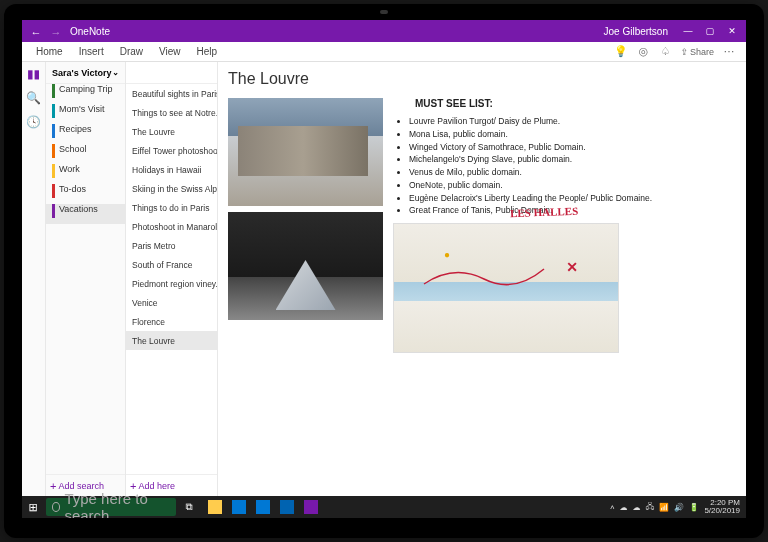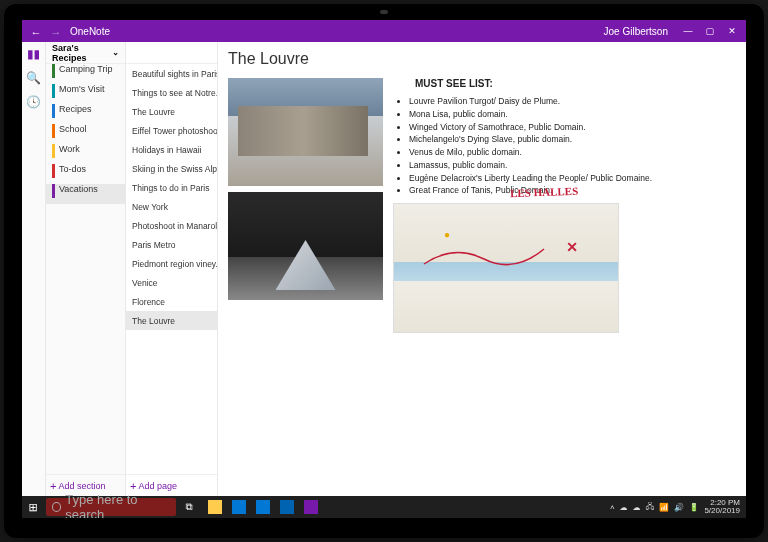--- a/index.html
+++ b/index.html
@@ -65,21 +65,21 @@
   .map-box { width: 226px; height: 130px; margin-top: 6px; background: linear-gradient(180deg, #f0ede6 0%, #e8e4d8 45%, #a8cce0 45%, #bcd9e8 60%, #f0ede6 60%, #e8e4d8 100%); position: relative; border: 1px solid #ddd; }
   .hand-text { position: absolute; top: -18px; right: 40px; font-family: cursive; color: #c41e3a; font-size: 11px; transform: rotate(-2deg); font-weight: 600; }
   .route { position: absolute; left: 20px; top: 30px; width: 140px; height: 40px; }
   .route svg { width: 100%; height: 100%; }
   .x-mark { position: absolute; right: 40px; top: 35px; color: #c41e3a; font-size: 14px; font-weight: bold; }
   .pin-mark { position: absolute; left: 50px; top: 25px; color: #e6a800; font-size: 10px; }
   
   
   .taskbar { height: 22px; background: #1f1f1f; display: flex; align-items: center; color: #fff; font-size: 9px; }
   .start { width: 22px; height: 22px; display: flex; align-items: center; justify-content: center; font-size: 11px; }
-  .search-box { height: 18px; width: 130px; background: #7f1d1d; border-radius: 2px; display: flex; align-items: center; padding: 0 6px; font-size: 13px; color: #aaa; margin: 0 2px; }
+  .search-box { height: 18px; width: 130px; background: #14532d; border-radius: 2px; display: flex; align-items: center; padding: 0 6px; font-size: 15px; color: #aaa; margin: 0 2px; }
   .search-box .circ { width: 10px; height: 10px; border: 1px solid #aaa; border-radius: 50%; margin-right: 4px; }
   .tb-apps { display: flex; gap: 2px; margin-left: 4px; }
   .tb-app { width: 22px; height: 22px; display: flex; align-items: center; justify-content: center; }
   .tb-app .ico { width: 14px; height: 14px; }
   .tray { margin-left: auto; display: flex; align-items: center; gap: 5px; padding-right: 6px; font-size: 8px; color: #ddd; }
   .clock { text-align: right; line-height: 1; font-size: 8px; }
 </style>
 </head>
 <body>
 
@@ -94,31 +94,48 @@
       </div>
       <div class="tb-title">OneNote</div>
       <div class="tb-user">Joe Gilbertson</div>
       <div class="tb-controls">
         <div class="tb-ctrl">—</div>
         <div class="tb-ctrl">▢</div>
         <div class="tb-ctrl">✕</div>
       </div>
     </div>
 
+    <div class="menubar">
+      <div class="menu-item">Home</div>
+      <div class="menu-item">Insert</div>
+      <div class="menu-item">Draw</div>
+      <div class="menu-item">View</div>
+      <div class="menu-item">Help</div>
+      <div class="mb-right">
+        <div class="mb-icon">💡</div>
+        <div class="mb-icon">◎</div>
+        <div class="mb-icon">♤</div>
+        <div class="mb-icon" style="width:auto;font-size:9px;">
+            <span style="margin-right:2px">⇪</span>
+            <span>Share</span>
+          </div>
+        <div class="mb-icon">⋯</div>
+      </div>
+    </div>
 
     <div class="content">
       <div class="icon-strip">
         <div class="strip-icon active">▮▮</div>
         <div class="strip-icon">🔍</div>
         <div class="strip-icon">🕓</div>
       </div>
 
       <div class="nb-panel">
         <div class="nb-header">
-          <span>Sara's Recipes</span>
+          <span>Sara's Victory</span>
             <span class="nb-chev">⌄</span>
         </div>
         <div id="sections-list">
             <div class="section-item">
               <div class="color-tab" style="background: rgb(46, 125, 50);"></div>
               <span>Camping Trip</span>
             </div>
             <div class="section-item">
               <div class="color-tab" style="background: rgb(0, 151, 167);"></div>
               <span>Mom's Visit</span>
@@ -139,45 +156,45 @@
               <div class="color-tab" style="background: rgb(211, 47, 47);"></div>
               <span>To-dos</span>
             </div>
             <div class="section-item selected">
               <div class="color-tab" style="background: rgb(123, 31, 162);"></div>
               <span>Vacations</span>
             </div>
           </div>
         <div class="nb-footer">
             <span class="plus">+</span>
-            <span>Add section</span>
+            <span>Add search</span>
           </div>
       </div>
 
       <div class="pages-panel">
         <div style="height:22px;border-bottom:1px solid #eee"></div>
         <div id="pages-list">
             <div class="page-item">Beautiful sights in Paris</div>
             <div class="page-item">Things to see at Notre...</div>
             <div class="page-item">The Louvre</div>
             <div class="page-item">Eiffel Tower photoshoot</div>
             <div class="page-item">Holidays in Hawaii</div>
             <div class="page-item">Skiing in the Swiss Alps</div>
             <div class="page-item">Things to do in Paris</div>
-            <div class="page-item">New York</div>
             <div class="page-item">Photoshoot in Manarola</div>
             <div class="page-item">Paris Metro</div>
+            <div class="page-item">South of France</div>
             <div class="page-item">Piedmont region viney...</div>
             <div class="page-item">Venice</div>
             <div class="page-item">Florence</div>
             <div class="page-item selected">The Louvre</div>
           </div>
         <div class="pages-footer">
             <span class="plus">+</span>
-            <span>Add page</span>
+            <span>Add here</span>
           </div>
       </div>
 
       <div class="canvas">
         <div class="note-title">The Louvre</div>
         <div class="note-body">
           <div class="img-col">
             <div class="img-box">
               <div class="building"></div>
             </div>
@@ -186,21 +203,21 @@
             </div>
           </div>
           <div class="text-col">
             <div class="must-see">MUST SEE LIST:</div>
             <ul class="must-list" id="must-list">
                 <li>Louvre Pavilion Turgot/ Daisy de Plume.</li>
                 <li>Mona Lisa, public domain.</li>
                 <li>Winged Victory of Samothrace, Public Domain.</li>
                 <li>Michelangelo's Dying Slave, public domain.</li>
                 <li>Venus de Milo, public domain.</li>
-                <li>Lamassus, public domain.</li>
+                <li>OneNote, public domain.</li>
                 <li>Eugène Delacroix's Liberty Leading the People/ Public Domaine.</li>
                 <li>Great France of Tanis, Public Domain.</li>
               </ul>
             <div class="map-box">
               <div class="hand-text">LES HALLES</div>
               <div class="pin-mark">●</div>
               <div class="route">
                 <svg viewBox="0 0 140 40">
                     <path d="M10 30 Q 40 10 70 25 T 130 15" stroke="#c41e3a" stroke-width="1.5" fill="none"></path>
                   </svg>

